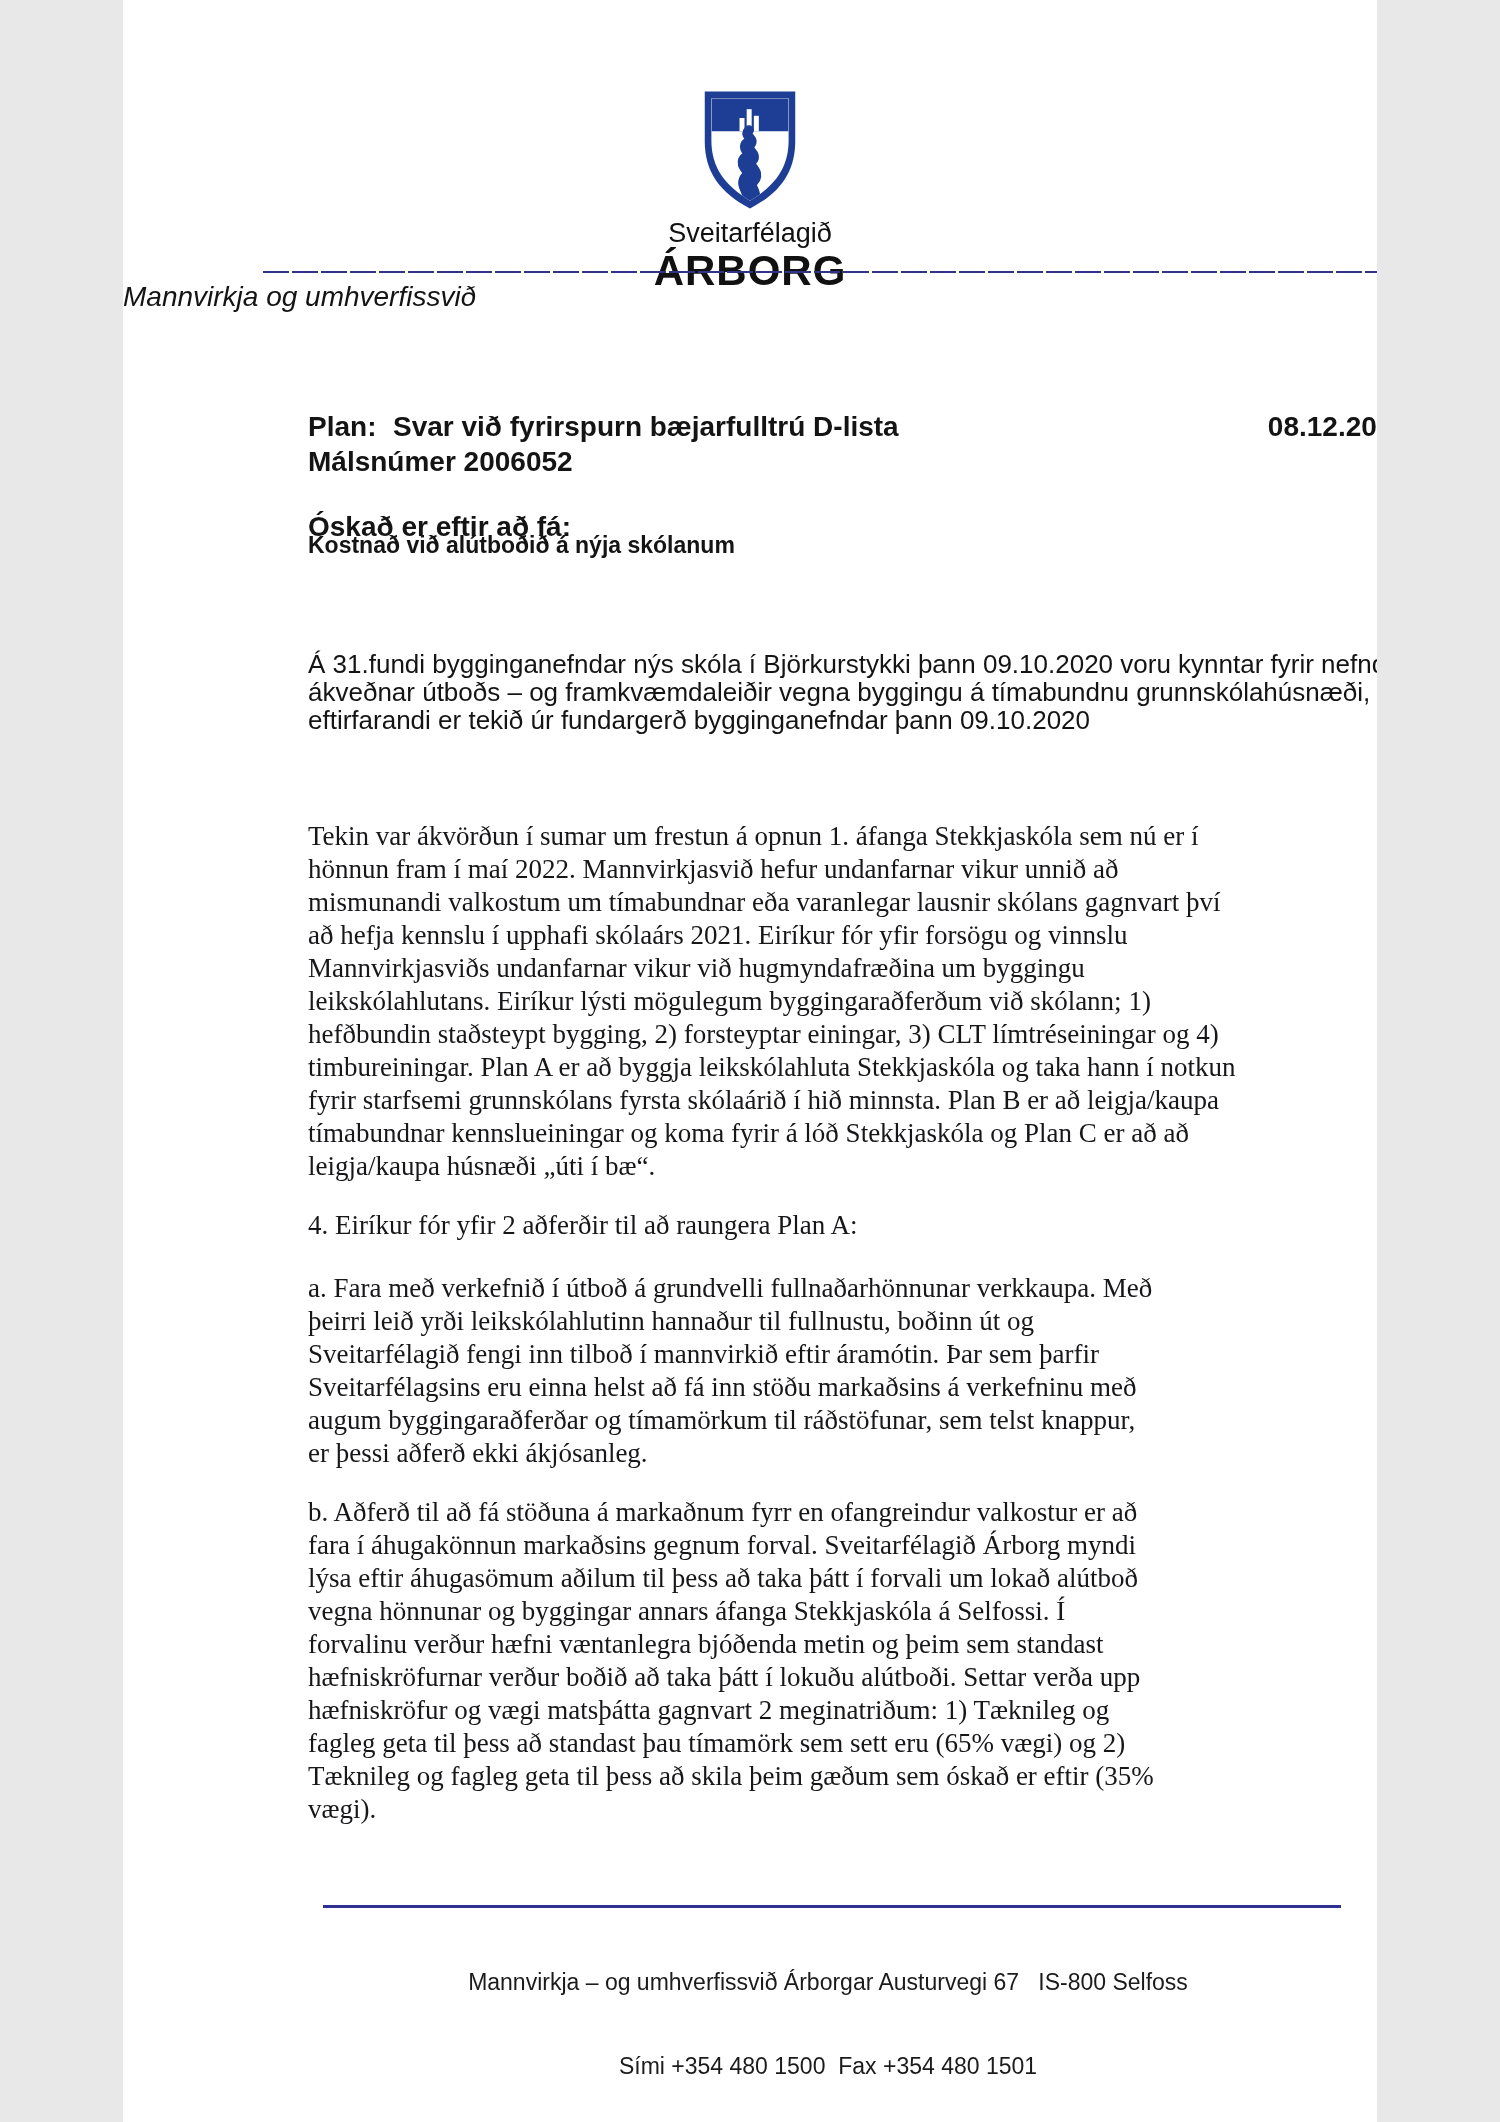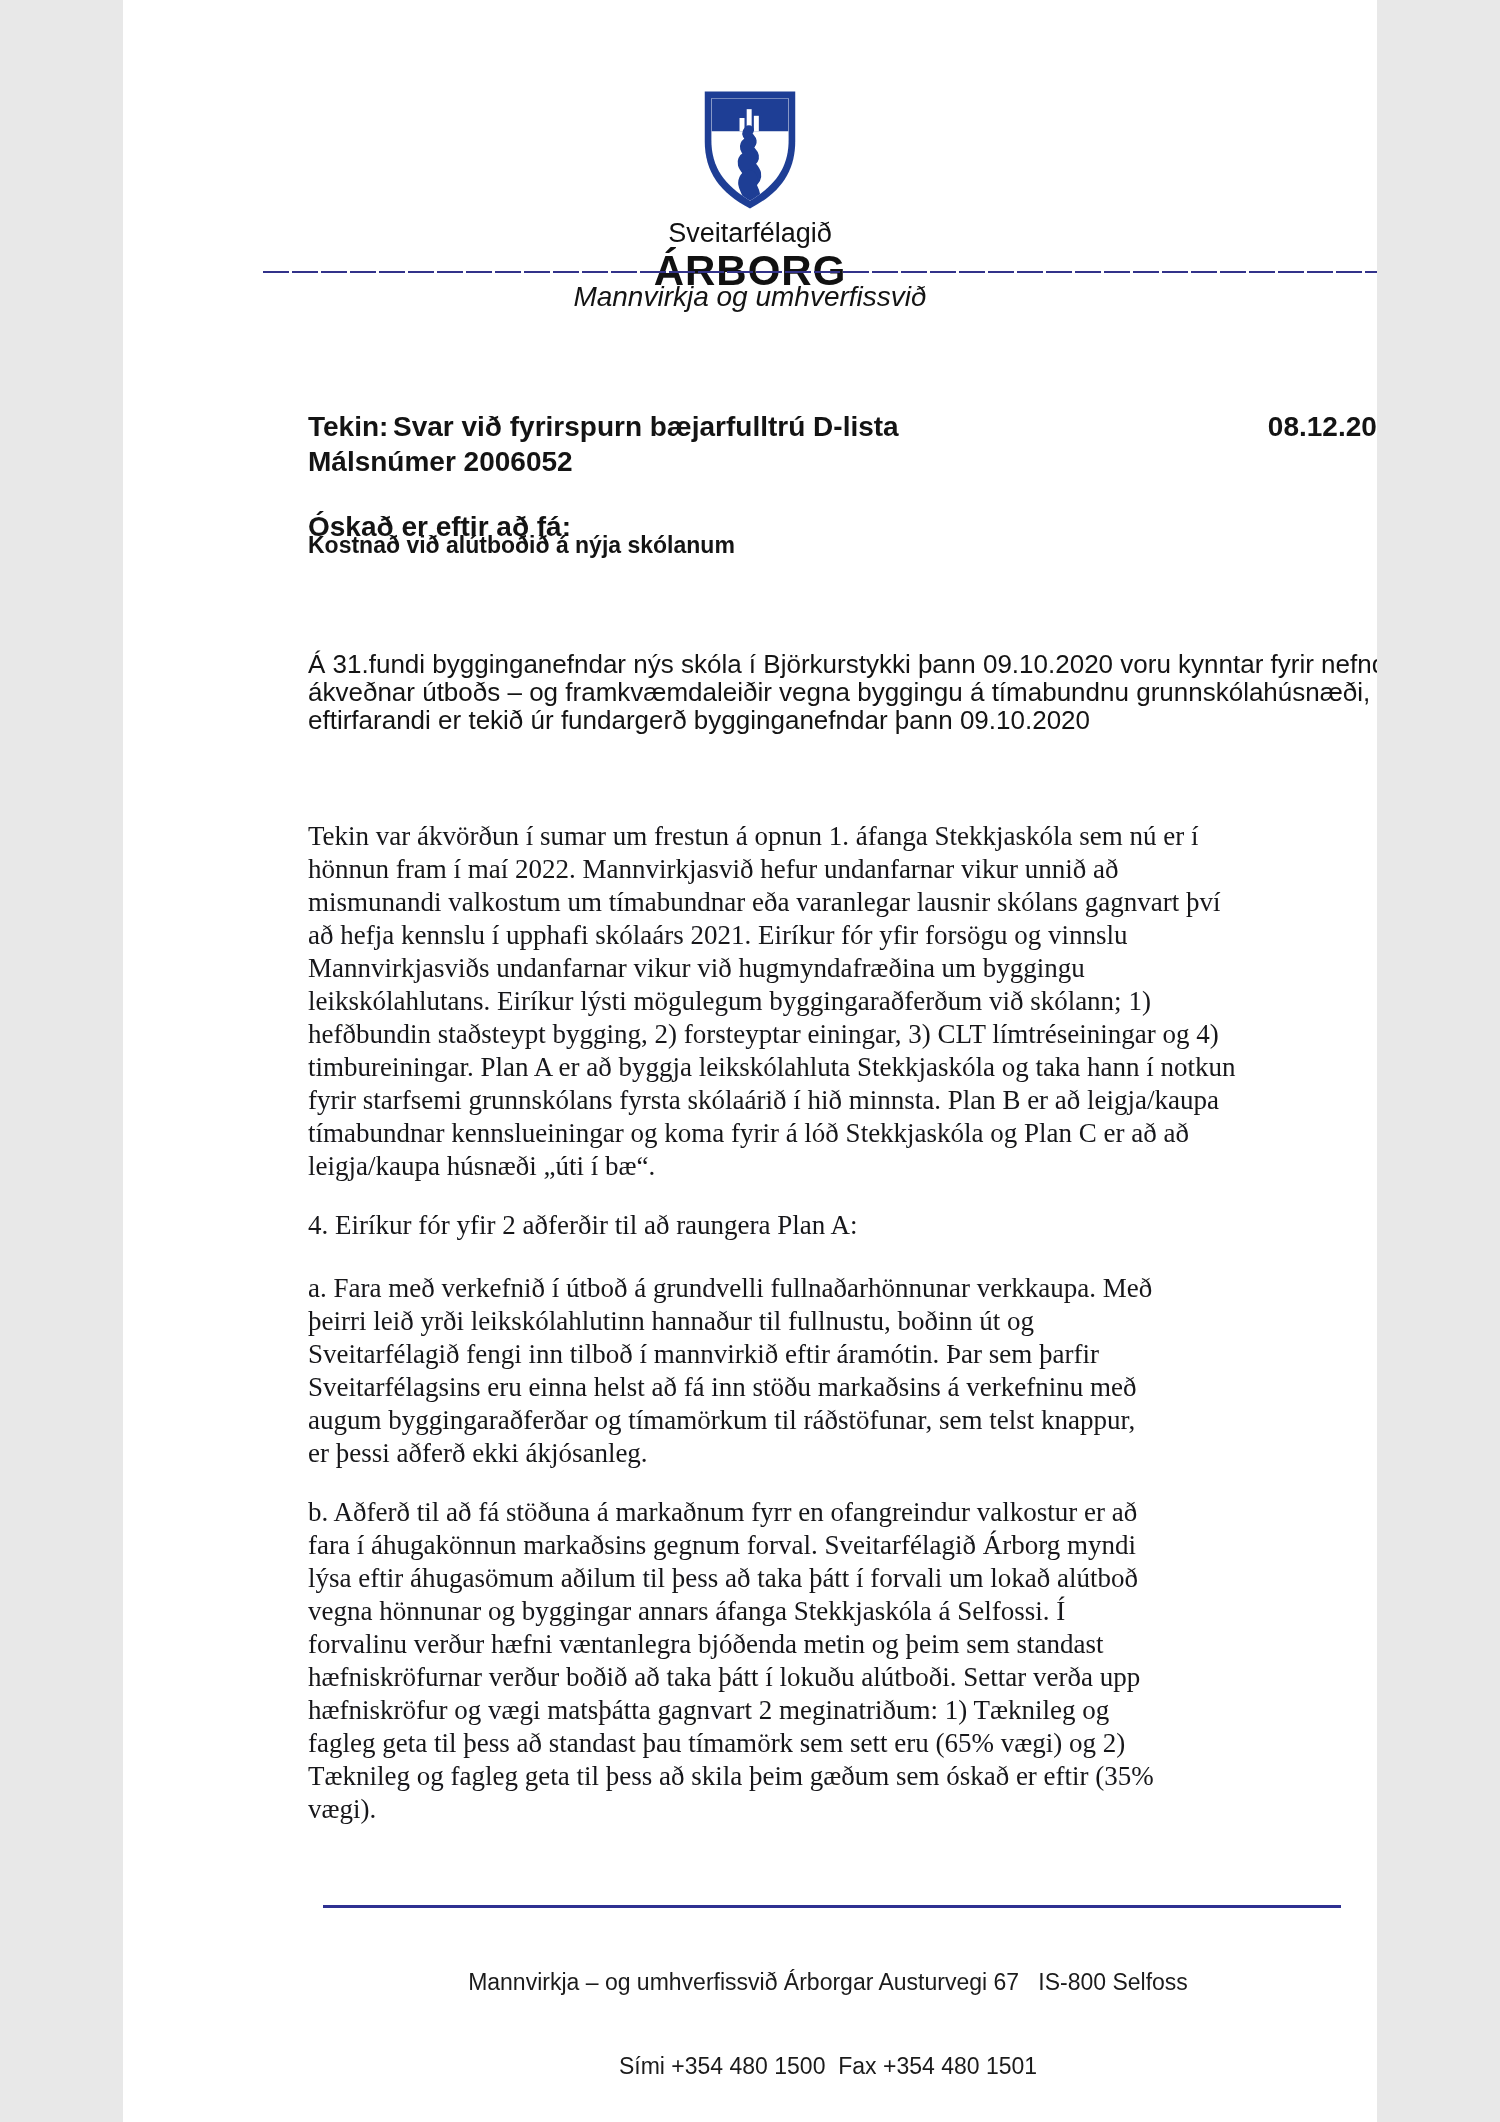--- a/index.html
+++ b/index.html
@@ -45,21 +45,21 @@
     position: absolute;
     top: 1905px; left: 200px;
     width: 1018px; height: 3px;
     background: #2e3192;
   }
   
   .dept {
     position: absolute;
     top: 281px; left: 0;
     width: 100%;
-    text-align: center;
+    text-align: left;
     font-style: italic;
     font-size: 28px;
   }
   
   .meta-row {
     position: absolute;
     top: 411px; left: 185px;
     width: 1100px;
     display: flex;
     justify-content: space-between;
@@ -153,21 +153,21 @@
     <div class="org-small">Sveitarfélagið</div>
     <div class="org-large">ÁRBORG</div>
   </div>
 
   <div class="top-rule"></div>
 
   <div class="dept">Mannvirkja og umhverfissvið</div>
 
   <div class="meta-row">
     <div>
-      <span class="subject-label">Tekin:</span><span>Svar við fyrirspurn bæjarfulltrú D-lista</span>
+      <span class="subject-label">Plan:</span><span>Svar við fyrirspurn bæjarfulltrú D-lista</span>
     </div>
     <div>08.12.2020</div>
   </div>
 
   <div class="case-number">Málsnúmer 2006052</div>
 
   <div class="request-intro">Óskað er eftir að fá:</div>
   <div class="request-item">Kostnað við alútboðið á nýja skólanum</div>
 
   <div class="intro-par">Á 31.fundi bygginganefndar nýs skóla í Björkurstykki þann 09.10.2020 voru kynntar fyrir nefndinni

